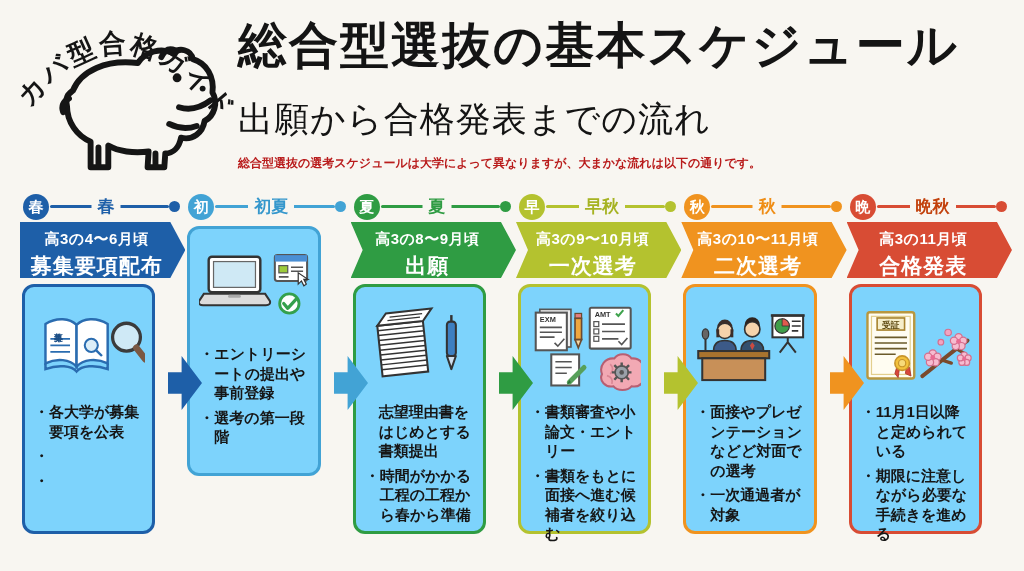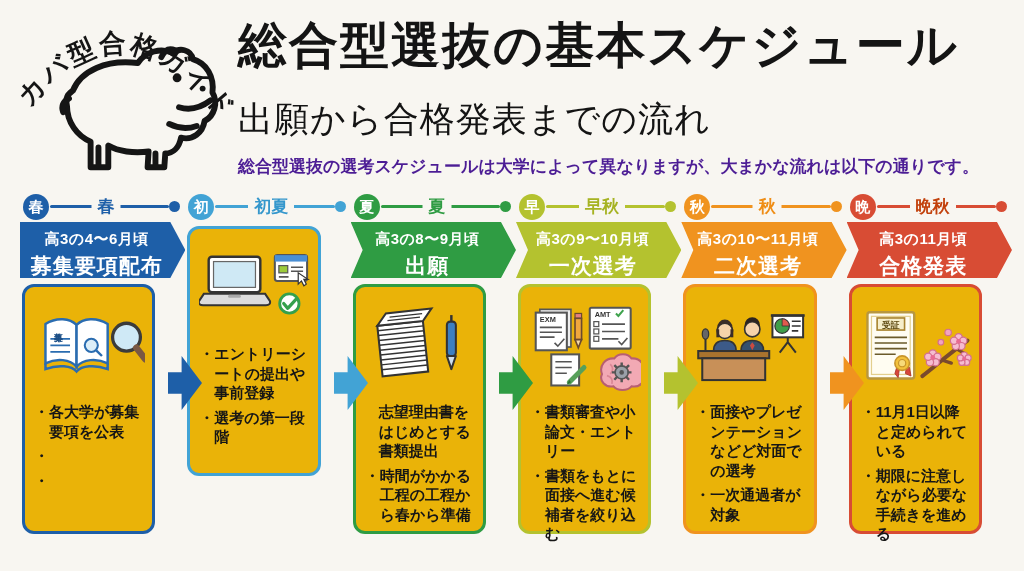--- a/index.html
+++ b/index.html
@@ -2,40 +2,40 @@
 <html><head>
 <meta charset="utf-8">
 <style>
   html,body{margin:0;padding:0;}
   .canvas{position:relative;width:1024px;height:571px;background:#f8f6f1;overflow:hidden;
     font-family:"Liberation Sans","DejaVu Sans",sans-serif;color:#161616;}
   
   .logo{position:absolute;left:12px;top:2px;width:226px;height:182px;}
   .title{position:absolute;left:238px;top:20px;font-size:49px;font-weight:800;letter-spacing:2px;line-height:1.05;color:#141414;white-space:nowrap;}
   .subtitle{position:absolute;left:238px;top:96px;font-size:35px;font-weight:400;letter-spacing:1px;color:#141414;white-space:nowrap;}
-  .desc{position:absolute;left:238px;top:155px;font-size:17px;font-weight:700;color:#4c1d95;white-space:nowrap;}
+  .desc{position:absolute;left:238px;top:155px;font-size:12px;font-weight:700;color:#b91c1c;white-space:nowrap;}
   
   .flow{position:absolute;left:20px;top:194px;width:992px;display:flex;}
   .col{flex:1 1 0;position:relative;min-width:0;}
   
   .tl{position:relative;height:26px;}
   .tl-badge{position:absolute;left:3px;top:0;width:26px;height:26px;border-radius:50%;color:#fff;
     font-size:15px;font-weight:800;display:flex;align-items:center;justify-content:center;z-index:2;}
   .tl-line{position:absolute;left:30px;right:16px;top:11px;height:3px;border-radius:2px;}
   .tl-season{position:absolute;left:52%;top:0;transform:translateX(-50%);font-size:17px;font-weight:800;
     background:#f8f6f1;padding:0 6px;line-height:25px;z-index:1;}
   .tl-dot{position:absolute;right:5px;top:7px;width:11px;height:11px;border-radius:50%;}
   
   .band{margin-top:2px;height:56px;color:#fff;text-align:center;padding-right:12px;box-sizing:border-box;
     clip-path:polygon(0 0,calc(100% - 15px) 0,100% 50%,calc(100% - 15px) 100%,0 100%,12px 50%);}
   .c1 .band{clip-path:polygon(0 0,calc(100% - 15px) 0,100% 50%,calc(100% - 15px) 100%,0 100%);}
   .band-period{padding-top:8px;font-size:15px;font-weight:800;letter-spacing:.5px;}
   .band-stage{margin-top:3px;font-size:21px;font-weight:800;letter-spacing:1px;}
   
-  .card{margin:6px 30px 0 2px;height:250px;box-sizing:border-box;background:#eab308;border-radius:12px;
+  .card{margin:6px 30px 0 2px;height:250px;box-sizing:border-box;background:#7dd3fc;border-radius:12px;
     padding:9px 7px 6px 9px;border:3px solid #000;}
   .icons{height:102px;display:flex;align-items:center;justify-content:center;}
   .bullets{margin-top:4px;}
   .b{display:flex;font-size:15px;font-weight:700;line-height:1.3;color:#161616;margin-bottom:5px;}
   .bm{flex:0 0 14px;}
   .bt{flex:1 1 auto;}
   
   .arrow{position:absolute;top:162px;width:34px;height:54px;z-index:5;
     clip-path:polygon(0 30%,40% 30%,40% 0,100% 50%,40% 100%,40% 70%,0 70%);}
   .a1{left:148px;} .a2{left:314px;} .a3{left:479px;} .a4{left:644px;} .a5{left:810px;}

